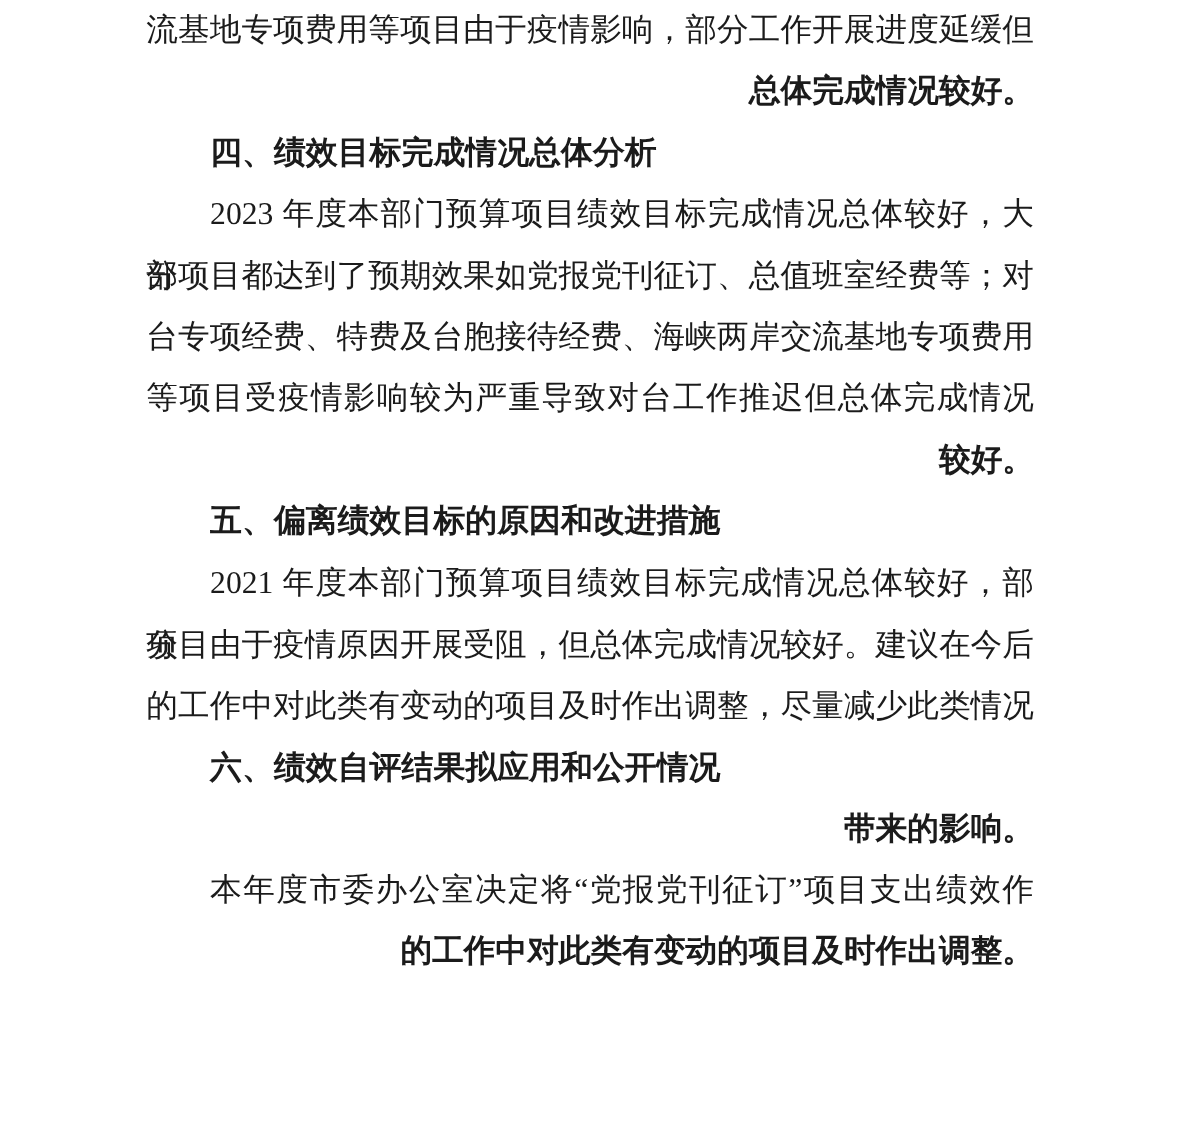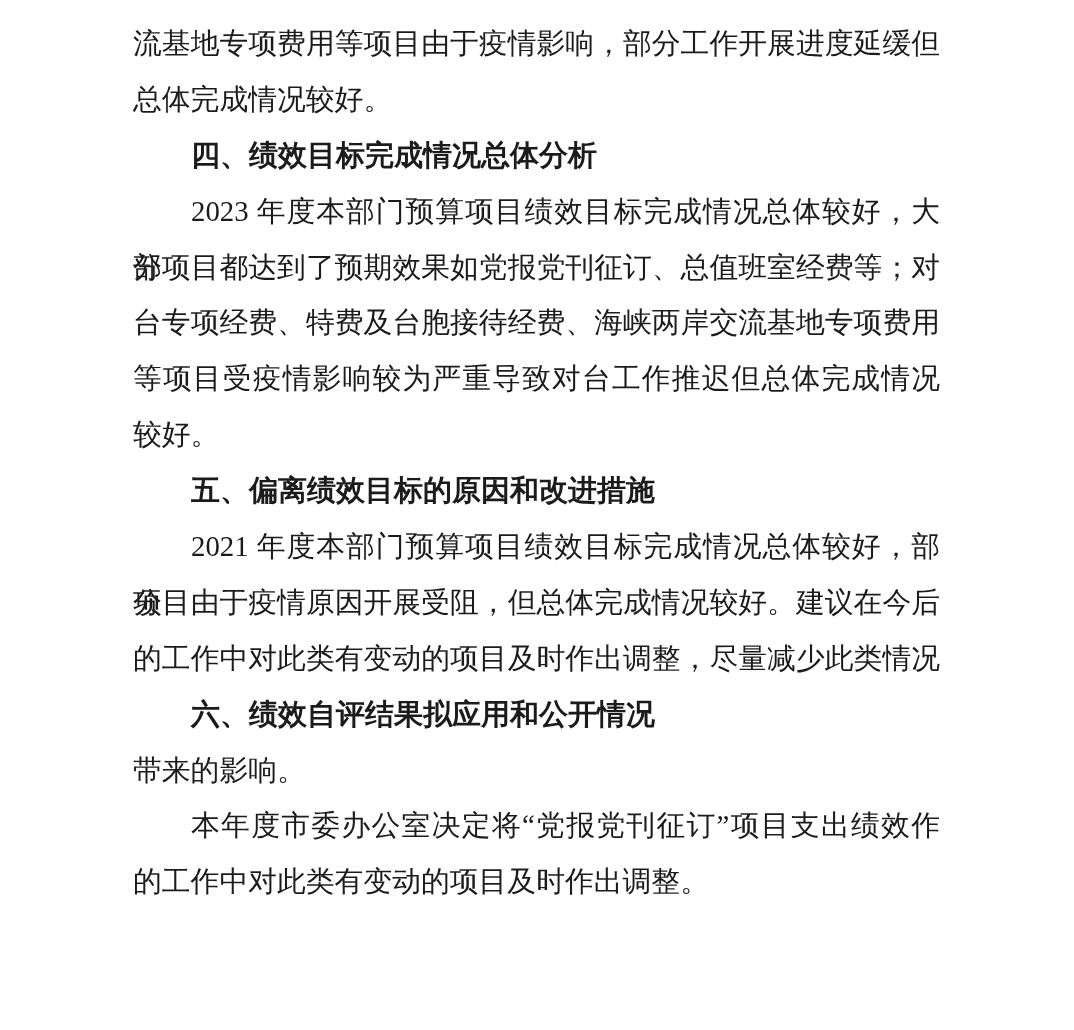--- a/index.html
+++ b/index.html
@@ -14,21 +14,20 @@
     background: var(--page-bg, #ffffff);
     overflow: hidden;
     font-family: "Liberation Serif", "DejaVu Serif", serif;
     color: var(--text-color, #1b1b1b);
   }
   .content {
     position: absolute;
     left: 133px;
     top: 0;
     width: 807px;
-    margin-top: 16px;
   }
   .line {
     height: 55.9px;
     line-height: 55.9px;
     font-size: 28.8px;
     white-space: nowrap;
     letter-spacing: 0;
   }
   
   .cont, .start {
@@ -41,21 +40,22 @@
   .start, .heading {
     text-indent: 58px;
   }
   .heading {
     font-weight: bold;
     font-family: Liberation Serif, serif;
     font-size: 29px;
     text-align: left;
   }
   .end {
-    text-align: left;
+    text-align: right;
+    font-weight: bold;
   }
 </style>
 </head>
 <body>
 
 <div class="page">
   <div class="content">
     <div class="line cont">流基地专项费用等项目由于疫情影响，部分工作开展进度延缓但</div>
     <div class="line end">总体完成情况较好。</div>
     <div class="line heading">四、绩效目标完成情况总体分析</div>

